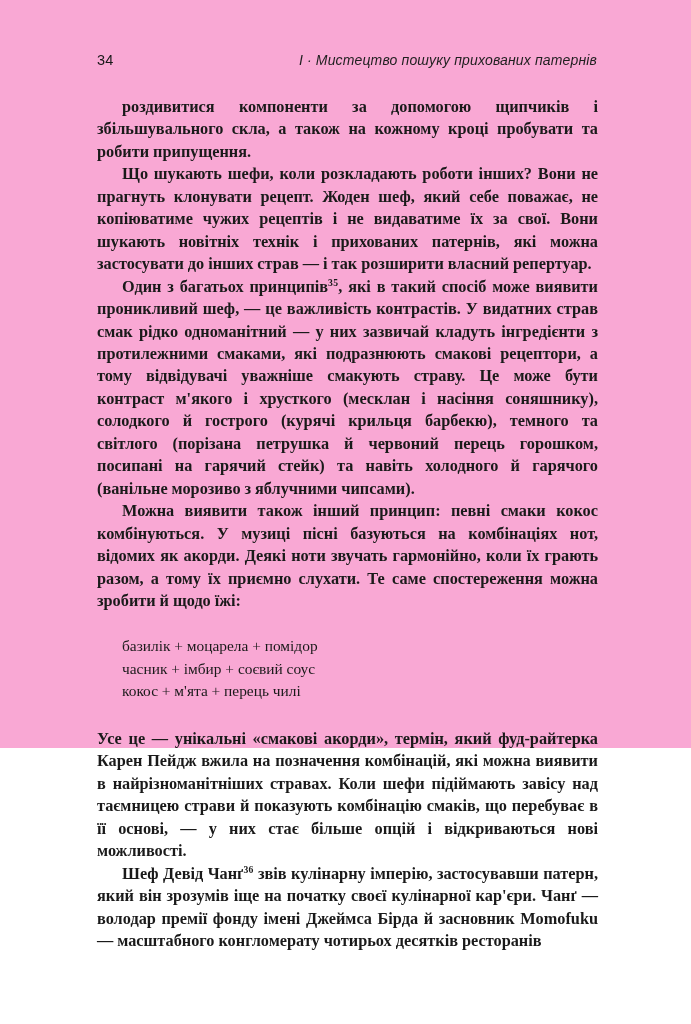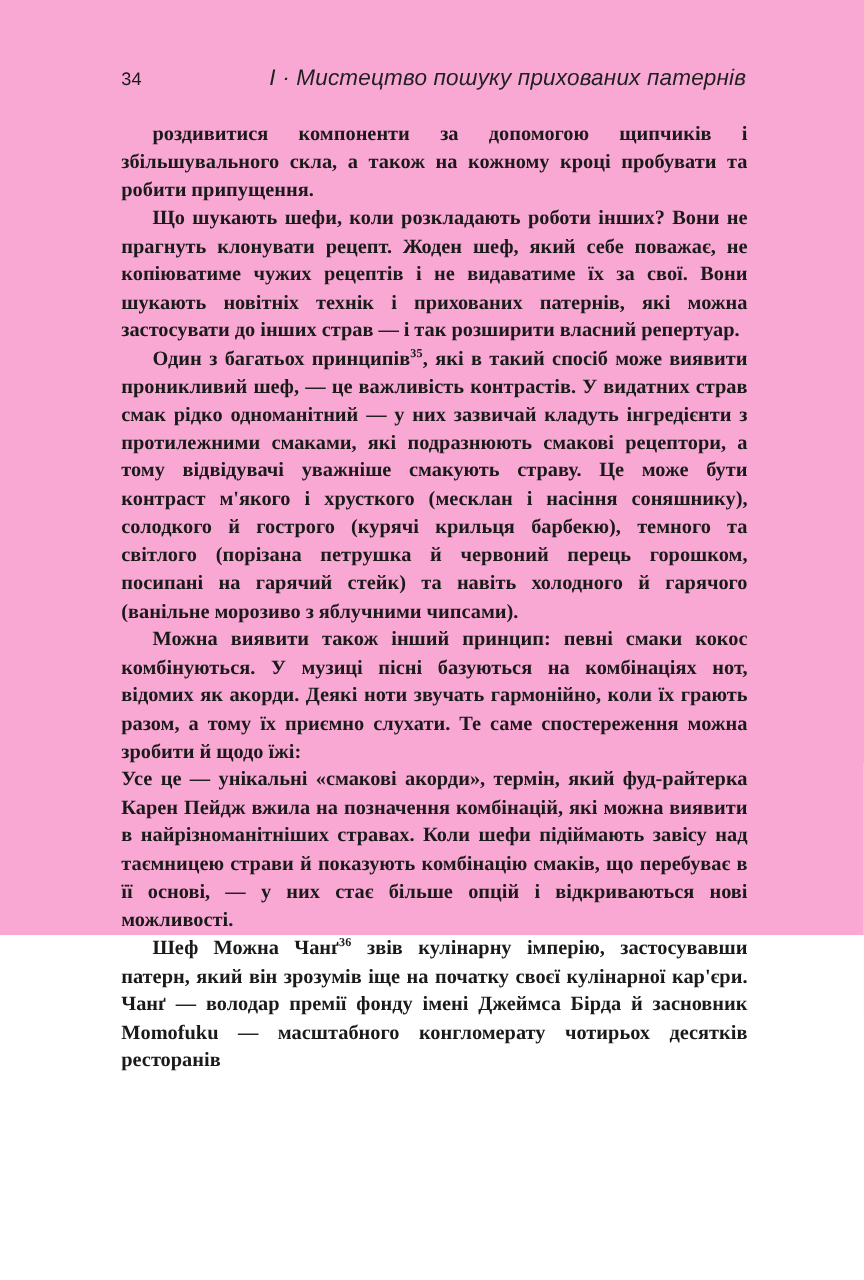--- a/index.html
+++ b/index.html
@@ -41,21 +41,21 @@
     letter-spacing: 0.2px;
     color: #181818;
     line-height: 1;
     flex: 0 0 auto;
   }
   .running-head {
     flex: 1 1 auto;
     text-align: right;
     font-family: "Liberation Sans", "DejaVu Sans", sans-serif;
     font-style: italic;
-    font-size: 18px;
+    font-size: 14px;
     letter-spacing: 0.15px;
     color: #1f1f1f;
     line-height: 1;
     white-space: nowrap;
   }
 
   
   .text-column {
     position: absolute;
     top: 96px;
@@ -117,21 +117,26 @@
     <p class="body-par">роздивитися компоненти за допомогою щипчиків і збільшувального скла, а також на кожному кроці пробувати та робити припущення.</p>
 
     <p class="body-par">Що шукають шефи, коли розкладають роботи інших? Вони не прагнуть клонувати рецепт. Жоден шеф, який себе поважає, не копіюватиме чужих рецептів і не видаватиме їх за свої. Вони шукають новітніх технік і прихованих патернів, які можна застосувати до інших страв — і так розширити власний репертуар.</p>
 
     <p class="body-par">
       <span>Один з багатьох принципів</span><sup class="fn">35</sup><span>, які в такий спосіб може виявити проникливий шеф, — це важливість контрастів. У видатних страв смак рідко одноманітний — у них зазвичай кладуть інгредієнти з протилежними смаками, які подразнюють смакові рецептори, а тому відвідувачі уважніше смакують страву. Це може бути контраст м'якого і хрусткого (месклан і насіння соняшнику), солодкого й гострого (курячі крильця барбекю), темного та світлого (порізана петрушка й червоний перець горошком, посипані на гарячий стейк) та навіть холодного й гарячого (ванільне морозиво з яблучними чипсами).</span>
     </p>
 
     <p class="body-par">Можна виявити також інший принцип: певні смаки кокос комбінуються. У музиці пісні базуються на комбінаціях нот, відомих як акорди. Деякі ноти звучать гармонійно, коли їх грають разом, а тому їх приємно слухати. Те саме спостереження можна зробити й щодо їжі:</p>
 
+    <div class="chord-block">
+      <p class="chord-line">базилік + моцарела + помідор</p>
+      <p class="chord-line">часник + імбир + соєвий соус</p>
+      <p class="chord-line">кокос + м'ята + перець чилі</p>
+    </div>
 
     <p class="body-par no-indent">Усе це — унікальні «смакові акорди», термін, який фуд-райтерка Карен Пейдж вжила на позначення комбінацій, які можна виявити в найрізноманітніших стравах. Коли шефи підіймають завісу над таємницею страви й показують комбінацію смаків, що перебуває в її основі, — у них стає більше опцій і відкриваються нові можливості.</p>
 
     <p class="body-par last-loose">
-      <span>Шеф Можна Чанґ</span><sup class="fn">36</sup><span> звів кулінарну імперію, застосувавши патерн, який він зрозумів іще на початку своєї кулінарної кар'єри. Чанґ — володар премії фонду імені Джеймса Бірда й засновник Momofuku — масштабного конгломерату чотирьох десятків ресторанів</span>
+      <span>Шеф Девід Чанґ</span><sup class="fn">36</sup><span> звів кулінарну імперію, застосувавши патерн, який він зрозумів іще на початку своєї кулінарної кар'єри. Чанґ — володар премії фонду імені Джеймса Бірда й засновник Momofuku — масштабного конгломерату чотирьох десятків ресторанів</span>
     </p>
 
   </div>
 </div>
 
 </body></html>

